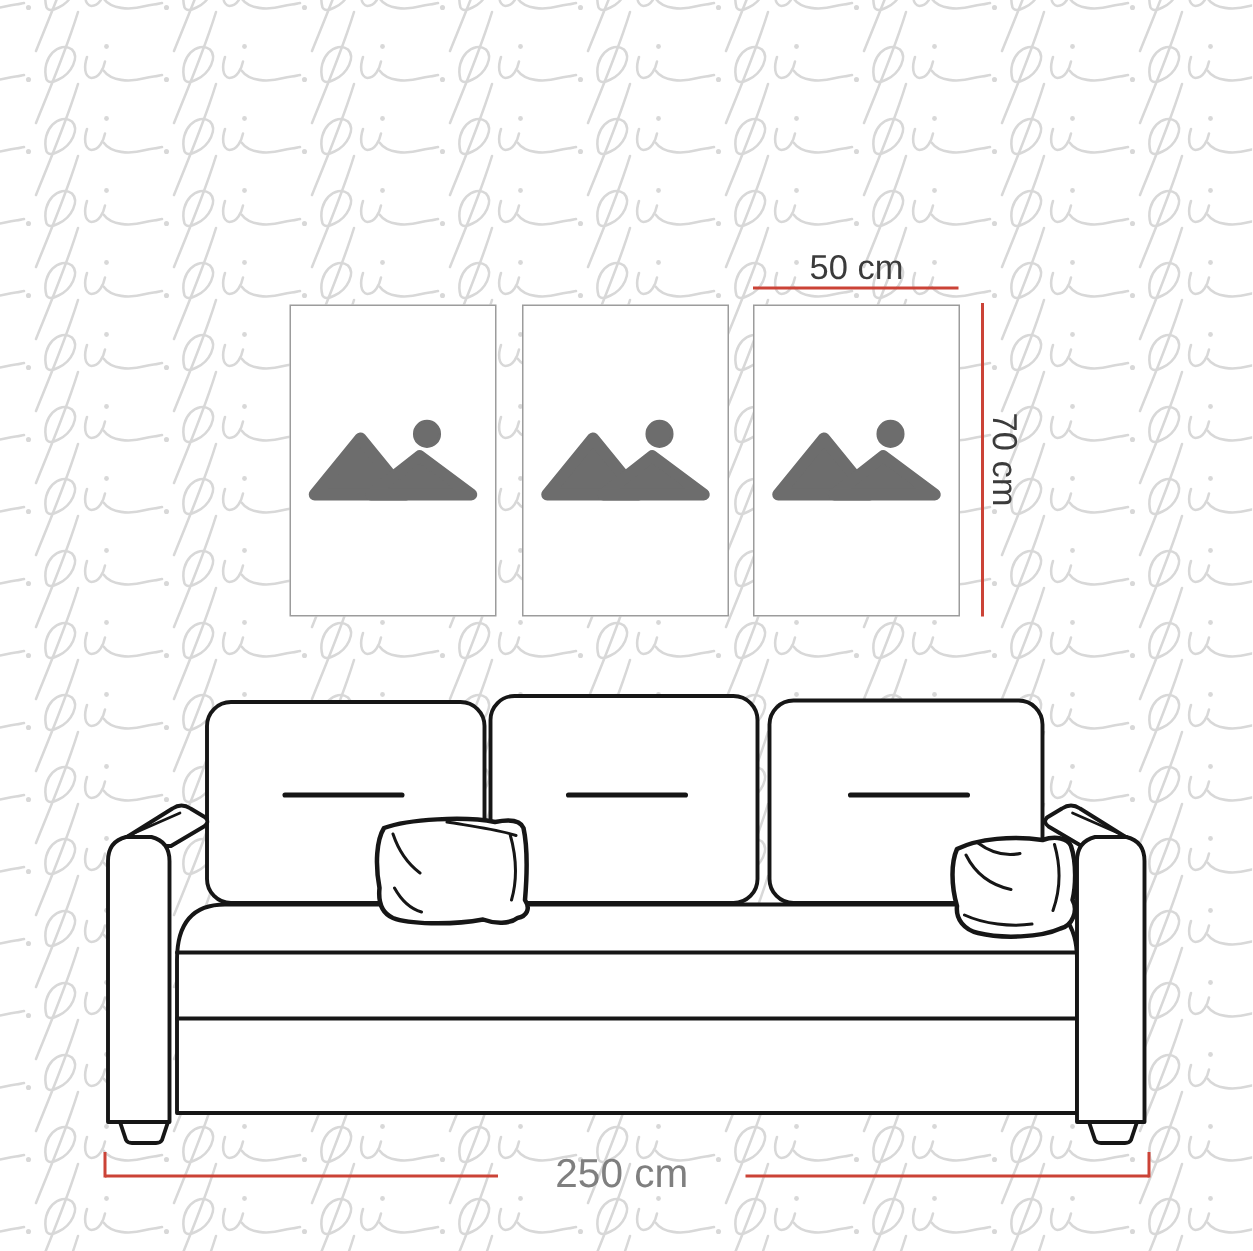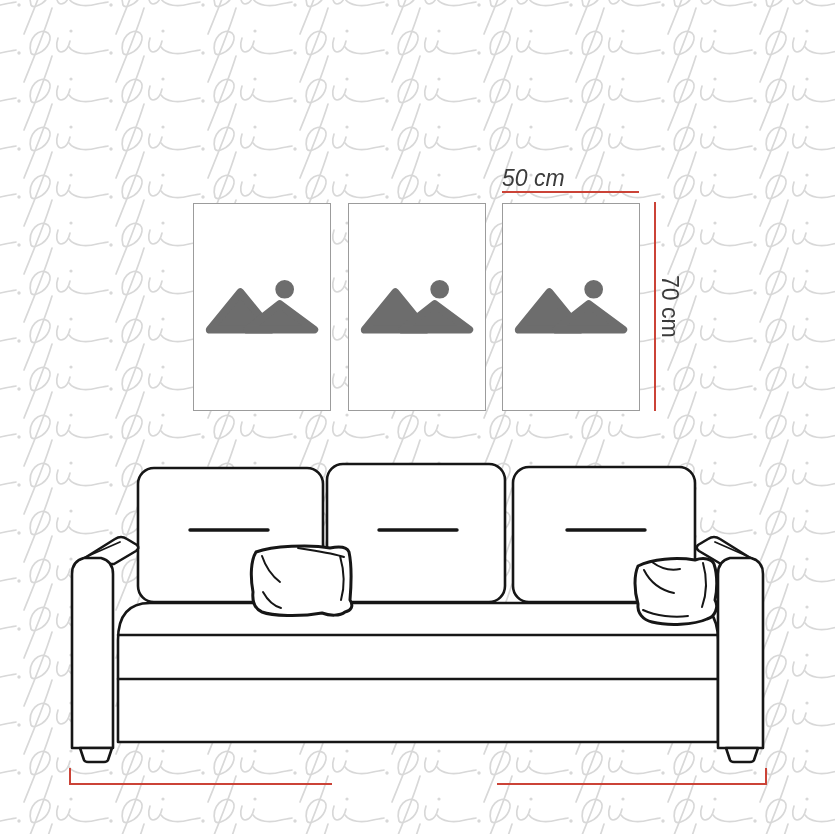--- a/index.html
+++ b/index.html
@@ -7,21 +7,21 @@
           font-family:"Liberation Sans",sans-serif;}
   .wm-svg{position:absolute;left:0;top:0;}
   
   .frame{position:absolute;top:203px;width:138px;height:208px;background:#fff;
          border:1px solid #9c9c9c;box-sizing:border-box;}
   .frame svg{display:block;width:100%;height:100%;}
   .frame-1{left:193px}.frame-2{left:348px}.frame-3{left:502px}
   
   .redline{position:absolute;background:#cb4337;}
   .dim-label{position:absolute;color:#3b3b3b;font-size:23px;line-height:24px;}
-  #dim-top-label{left:502px;top:166px;width:138px;text-align:left;font-style:italic;}
+  #dim-top-label{left:502px;top:166px;width:138px;text-align:center;}
   #dim-top-line{left:502px;top:191px;width:137px;height:2px;}
   #dim-right-line{left:654px;top:202px;width:2px;height:209px;}
   #dim-right-label{left:658px;top:202px;height:209px;writing-mode:vertical-rl;text-align:center;}
   #dim-bottom-label{position:absolute;left:332px;top:769px;width:165px;text-align:center;
                     color:#7f7f7f;font-size:27px;line-height:27px;}
   #dim-bottom-line-left{left:70px;top:783px;width:262px;height:2px;}
   #dim-bottom-line-right{left:497px;top:783px;width:269px;height:2px;}
   #dim-bottom-tick-left{left:69px;top:768px;width:2px;height:17px;}
   #dim-bottom-tick-right{left:765px;top:768px;width:2px;height:17px;}
   .sofa-svg{position:absolute;left:0;top:0;pointer-events:none;}
@@ -135,16 +135,17 @@
         <path fill="none" stroke-width="1.8" d="M756,560 L715,542"></path>
       </g>
 
       <path d="M80,748 H112 L108,760 Q107,762 104,762 H88 Q85,762 84,760 Z"></path>
       <path d="M726,748 H758 L754,760 Q753,762 750,762 H734 Q731,762 730,760 Z"></path>
     </g>
   </svg>
 
   <div class="redline" id="dim-bottom-tick-left"></div>
   <div class="redline" id="dim-bottom-line-left"></div>
+  <div id="dim-bottom-label">250 cm</div>
   <div class="redline" id="dim-bottom-line-right"></div>
   <div class="redline" id="dim-bottom-tick-right"></div>
 
 </div>
 
 </body></html>

